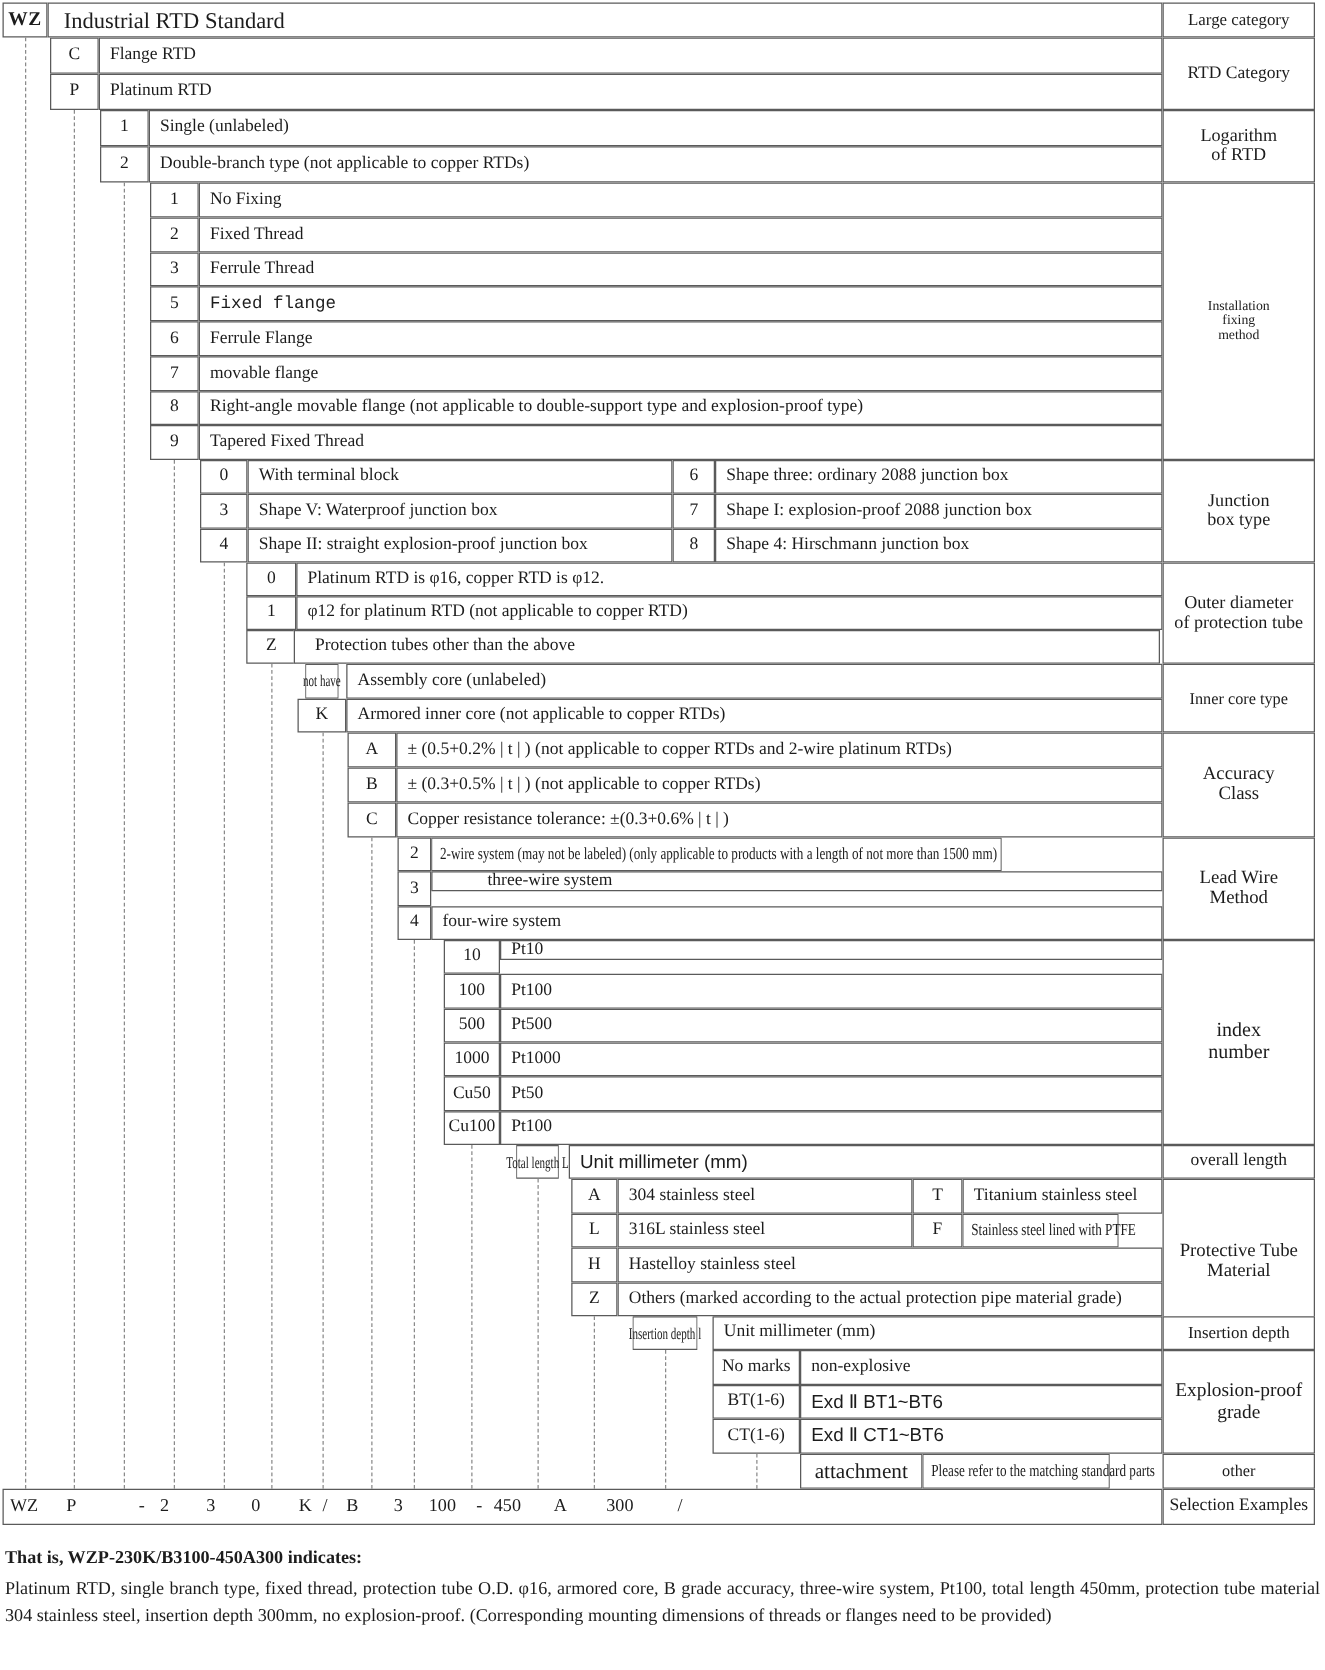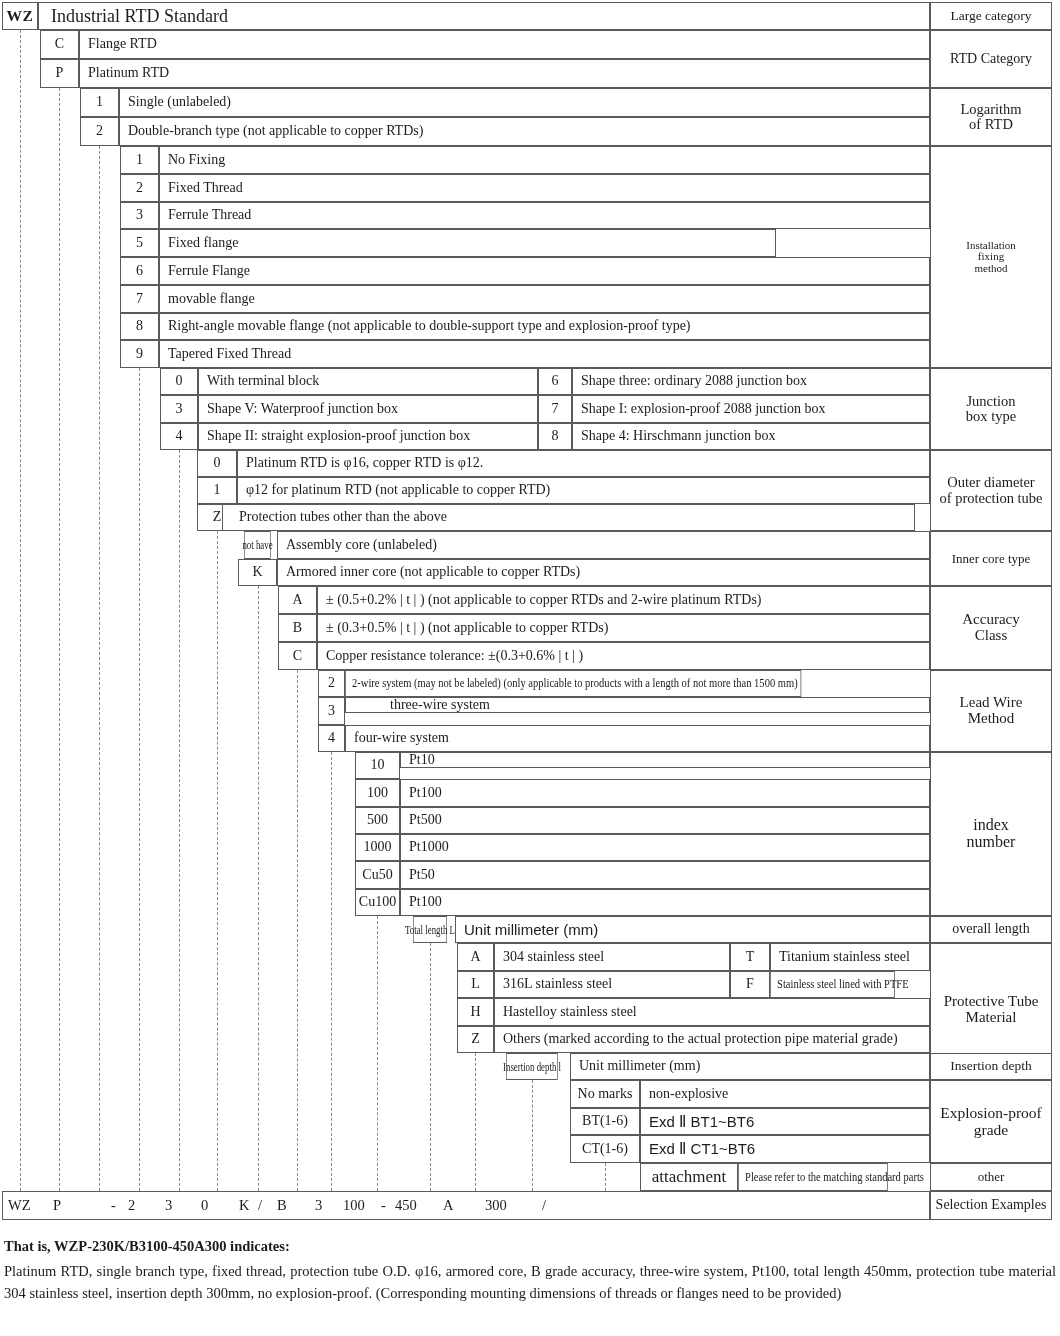--- a/index.html
+++ b/index.html
@@ -38,21 +38,21 @@
       <div class="cell dsc" style="top: 88px; height: 29px; left: 119px; width: 811px;">Single (unlabeled)</div>
       <div class="cell lbl" style="top: 117px; height: 29px; left: 80px; width: 39px;">2</div>
       <div class="cell dsc" style="top: 117px; height: 29px; left: 119px; width: 811px;">Double-branch type (not applicable to copper RTDs)</div>
       <div class="cell lbl" style="top: 146px; height: 28px; left: 120px; width: 39px;">1</div>
       <div class="cell dsc" style="top: 146px; height: 28px; left: 159px; width: 771px;">No Fixing</div>
       <div class="cell lbl" style="top: 174px; height: 28px; left: 120px; width: 39px;">2</div>
       <div class="cell dsc" style="top: 174px; height: 28px; left: 159px; width: 771px;">Fixed Thread</div>
       <div class="cell lbl" style="top: 202px; height: 27px; left: 120px; width: 39px;">3</div>
       <div class="cell dsc" style="top: 202px; height: 27px; left: 159px; width: 771px;">Ferrule Thread</div>
       <div class="cell lbl" style="top: 229px; height: 28px; left: 120px; width: 39px;">5</div>
-      <div class="cell dsc" style="top: 229px; height: 28px; left: 159px; width: 617px;">Fixed flange</div>
+      <div class="cell dsc" style="top: 229px; height: 28px; left: 159px; width: 771px; font-family: Liberation Mono, monospace;">Fixed flange</div>
       <div class="cell lbl" style="top: 257px; height: 28px; left: 120px; width: 39px;">6</div>
       <div class="cell dsc" style="top: 257px; height: 28px; left: 159px; width: 771px;">Ferrule Flange</div>
       <div class="cell lbl" style="top: 285px; height: 28px; left: 120px; width: 39px;">7</div>
       <div class="cell dsc" style="top: 285px; height: 28px; left: 159px; width: 771px;">movable flange</div>
       <div class="cell lbl" style="top: 313px; height: 27px; left: 120px; width: 39px;">8</div>
       <div class="cell dsc" style="top: 313px; height: 27px; left: 159px; width: 771px;">Right-angle movable flange (not applicable to double-support type and explosion-proof type)</div>
       <div class="cell lbl" style="top: 340px; height: 28px; left: 120px; width: 39px;">9</div>
       <div class="cell dsc" style="top: 340px; height: 28px; left: 159px; width: 771px;">Tapered Fixed Thread</div>
       <div class="cell lbl" style="top: 368px; height: 27px; left: 160px; width: 38px;">0</div>
       <div class="cell dsc" style="top: 368px; height: 27px; left: 198px; width: 340px;">With terminal block</div>
@@ -64,21 +64,21 @@
       <div class="cell dsc" style="top: 395px; height: 28px; left: 572px; width: 358px;">Shape I: explosion-proof 2088 junction box</div>
       <div class="cell lbl" style="top: 423px; height: 27px; left: 160px; width: 38px;">4</div>
       <div class="cell dsc" style="top: 423px; height: 27px; left: 198px; width: 340px;">Shape II: straight explosion-proof junction box</div>
       <div class="cell lbl" style="top: 423px; height: 27px; left: 538px; width: 34px;">8</div>
       <div class="cell dsc" style="top: 423px; height: 27px; left: 572px; width: 358px;">Shape 4: Hirschmann junction box</div>
       <div class="cell lbl" style="top: 450px; height: 27px; left: 197px; width: 40px;">0</div>
       <div class="cell dsc" style="top: 450px; height: 27px; left: 237px; width: 693px;">Platinum RTD is φ16, copper RTD is φ12.</div>
       <div class="cell lbl" style="top: 477px; height: 27px; left: 197px; width: 40px;">1</div>
       <div class="cell dsc" style="top: 477px; height: 27px; left: 237px; width: 693px;">φ12 for platinum RTD (not applicable to copper RTD)</div>
       <div class="cell lbl" style="top: 504px; height: 27px; left: 197px; width: 40px;">Z</div>
-      <div class="cell dsc" style="top: 504px; height: 27px; left: 222px; width: 693px; padding-left: 16px;">Protection tubes other than the above</div>
+      <div class="cell dsc" style="top: 504px; height: 27px; left: 235px; width: 693px; padding-left: 16px;">Protection tubes other than the above</div>
       <div class="cell lbl cond" style="top: 531px; height: 28px; left: 238px; width: 39px;">not have</div>
       <div class="cell dsc" style="top: 531px; height: 28px; left: 277px; width: 653px;">Assembly core (unlabeled)</div>
       <div class="cell lbl" style="top: 559px; height: 27px; left: 238px; width: 39px;">K</div>
       <div class="cell dsc" style="top: 559px; height: 27px; left: 277px; width: 653px;">Armored inner core (not applicable to copper RTDs)</div>
       <div class="cell lbl" style="top: 586px; height: 28px; left: 278px; width: 39px;">A</div>
       <div class="cell dsc" style="top: 586px; height: 28px; left: 317px; width: 613px;">± (0.5+0.2% | t | ) (not applicable to copper RTDs and 2-wire platinum RTDs)</div>
       <div class="cell lbl" style="top: 614px; height: 28px; left: 278px; width: 39px;">B</div>
       <div class="cell dsc" style="top: 614px; height: 28px; left: 317px; width: 613px;">± (0.3+0.5% | t | ) (not applicable to copper RTDs)</div>
       <div class="cell lbl" style="top: 642px; height: 28px; left: 278px; width: 39px;">C</div>
       <div class="cell dsc" style="top: 642px; height: 28px; left: 317px; width: 613px;">Copper resistance tolerance: ±(0.3+0.6% | t | )</div>

